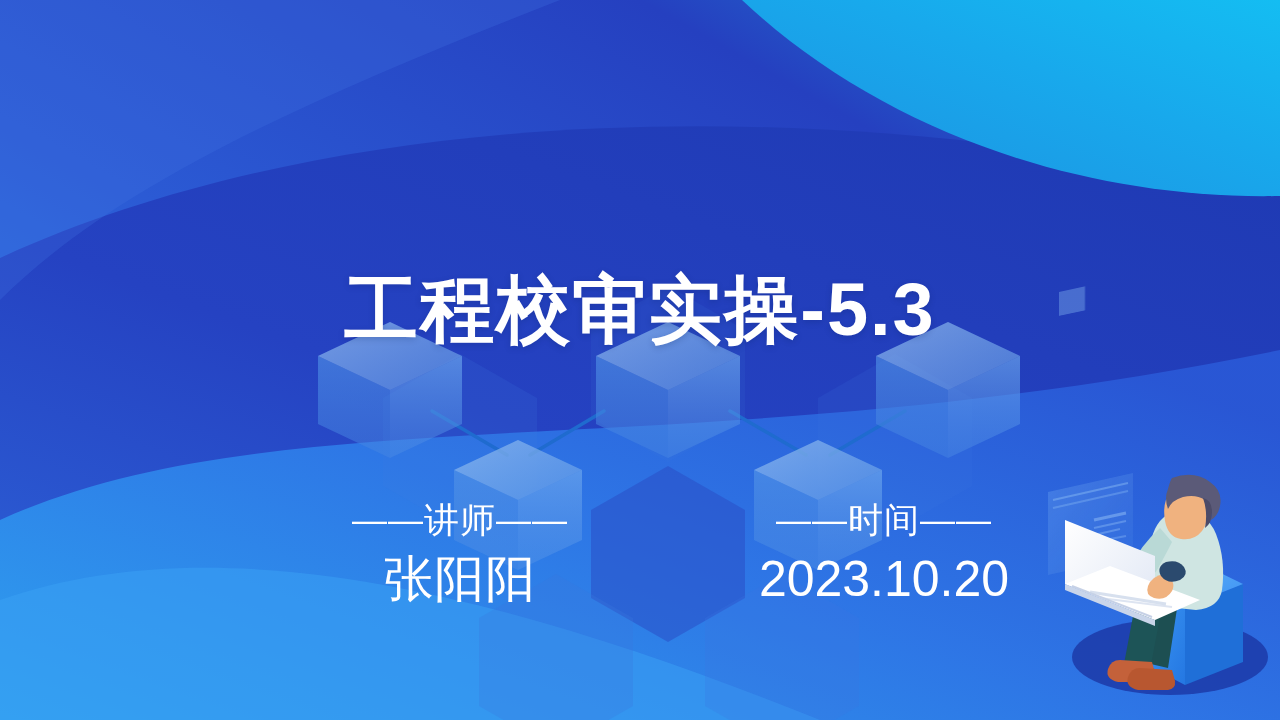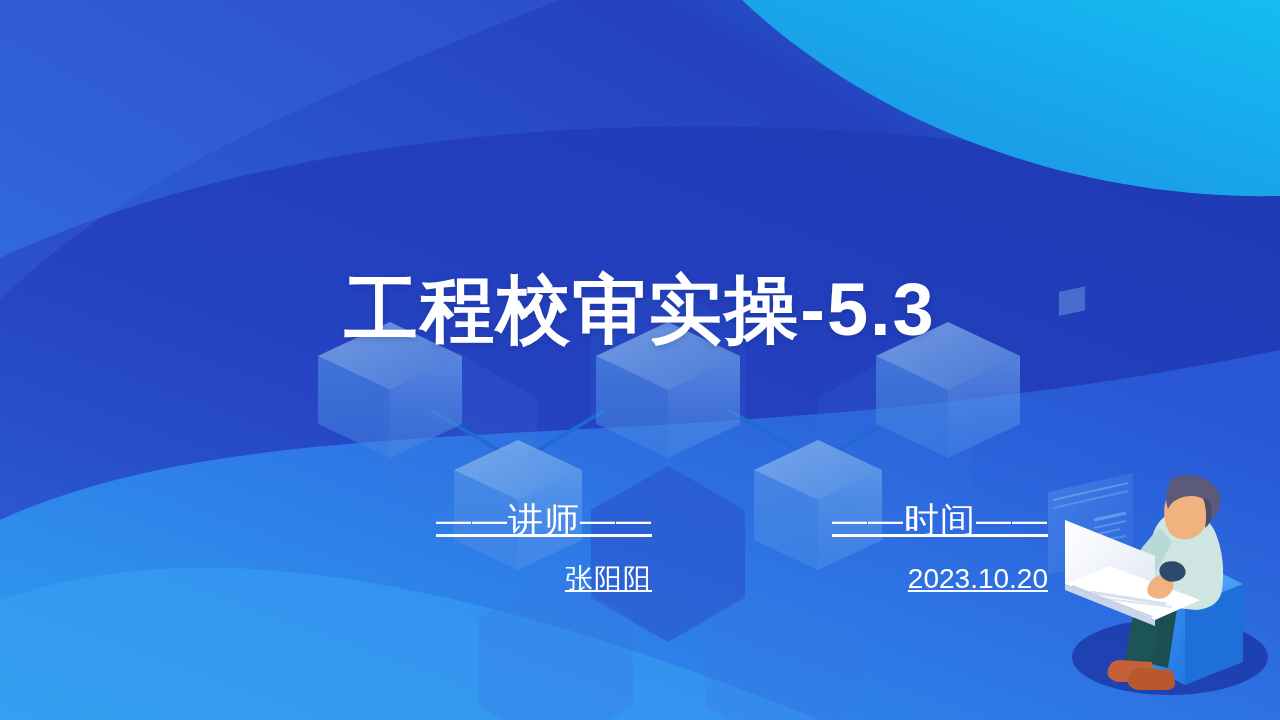--- a/index.html
+++ b/index.html
@@ -41,36 +41,35 @@
     font-size: 74px;
     line-height: 92px;
     font-weight: 700;
     letter-spacing: 2px;
     white-space: nowrap;
     text-shadow: 0 2px 6px rgba(10,30,90,0.22);
   }
 
   .meta-block {
     position: absolute;
-    text-align: right;
+    text-align: center;
     color: #ffffff;
-    text-decoration: underline;
   }
   #meta-speaker { left: 268px; top: 498px; width: 384px; }
-  #meta-date    { left: 688px; top: 498px; width: 360px; }
+  #meta-date    { left: 704px; top: 498px; width: 360px; }
 
   .meta-head {
     font-size: 35px;
     line-height: 44px;
     font-weight: 400;
     letter-spacing: 1px;
     white-space: nowrap;
   }
   .meta-value {
-    font-size: 28px;
+    font-size: 50px;
     line-height: 50px;
     font-weight: 400;
     letter-spacing: 1px;
     margin-top: 12px;
     white-space: nowrap;
   }
   #meta-date .meta-value { letter-spacing: 0px; }
 </style>
 </head>
 <body>

